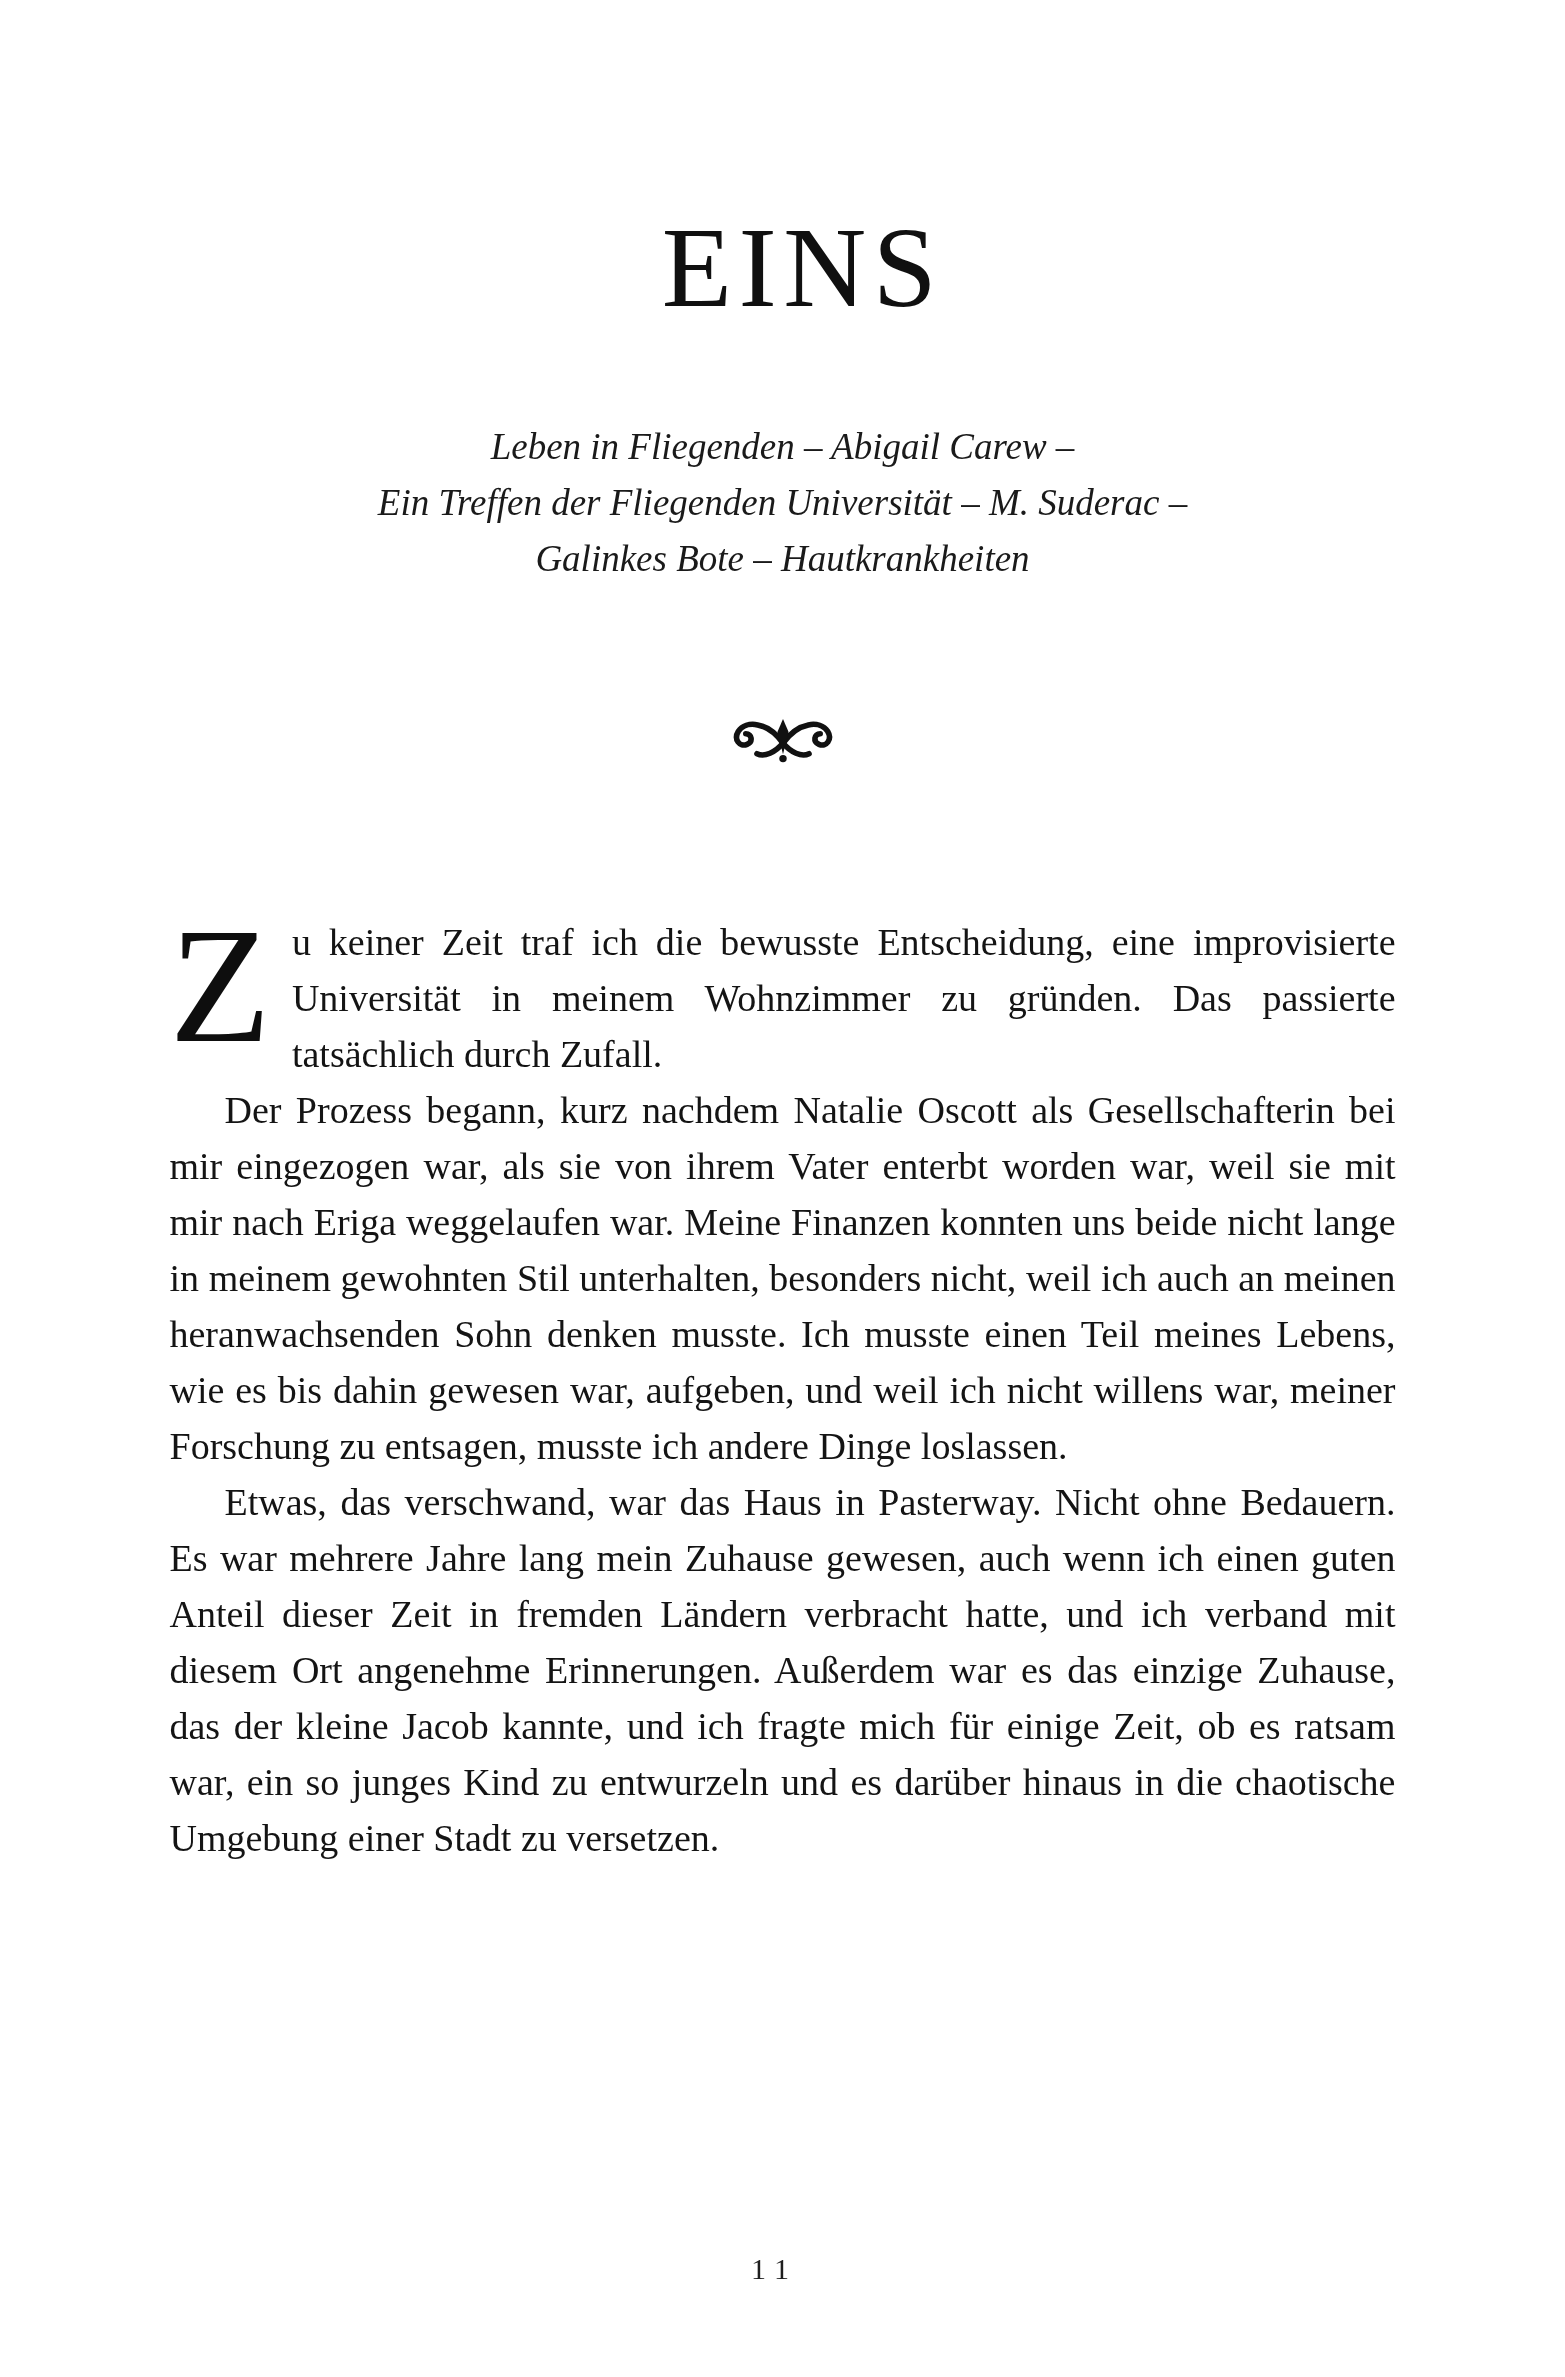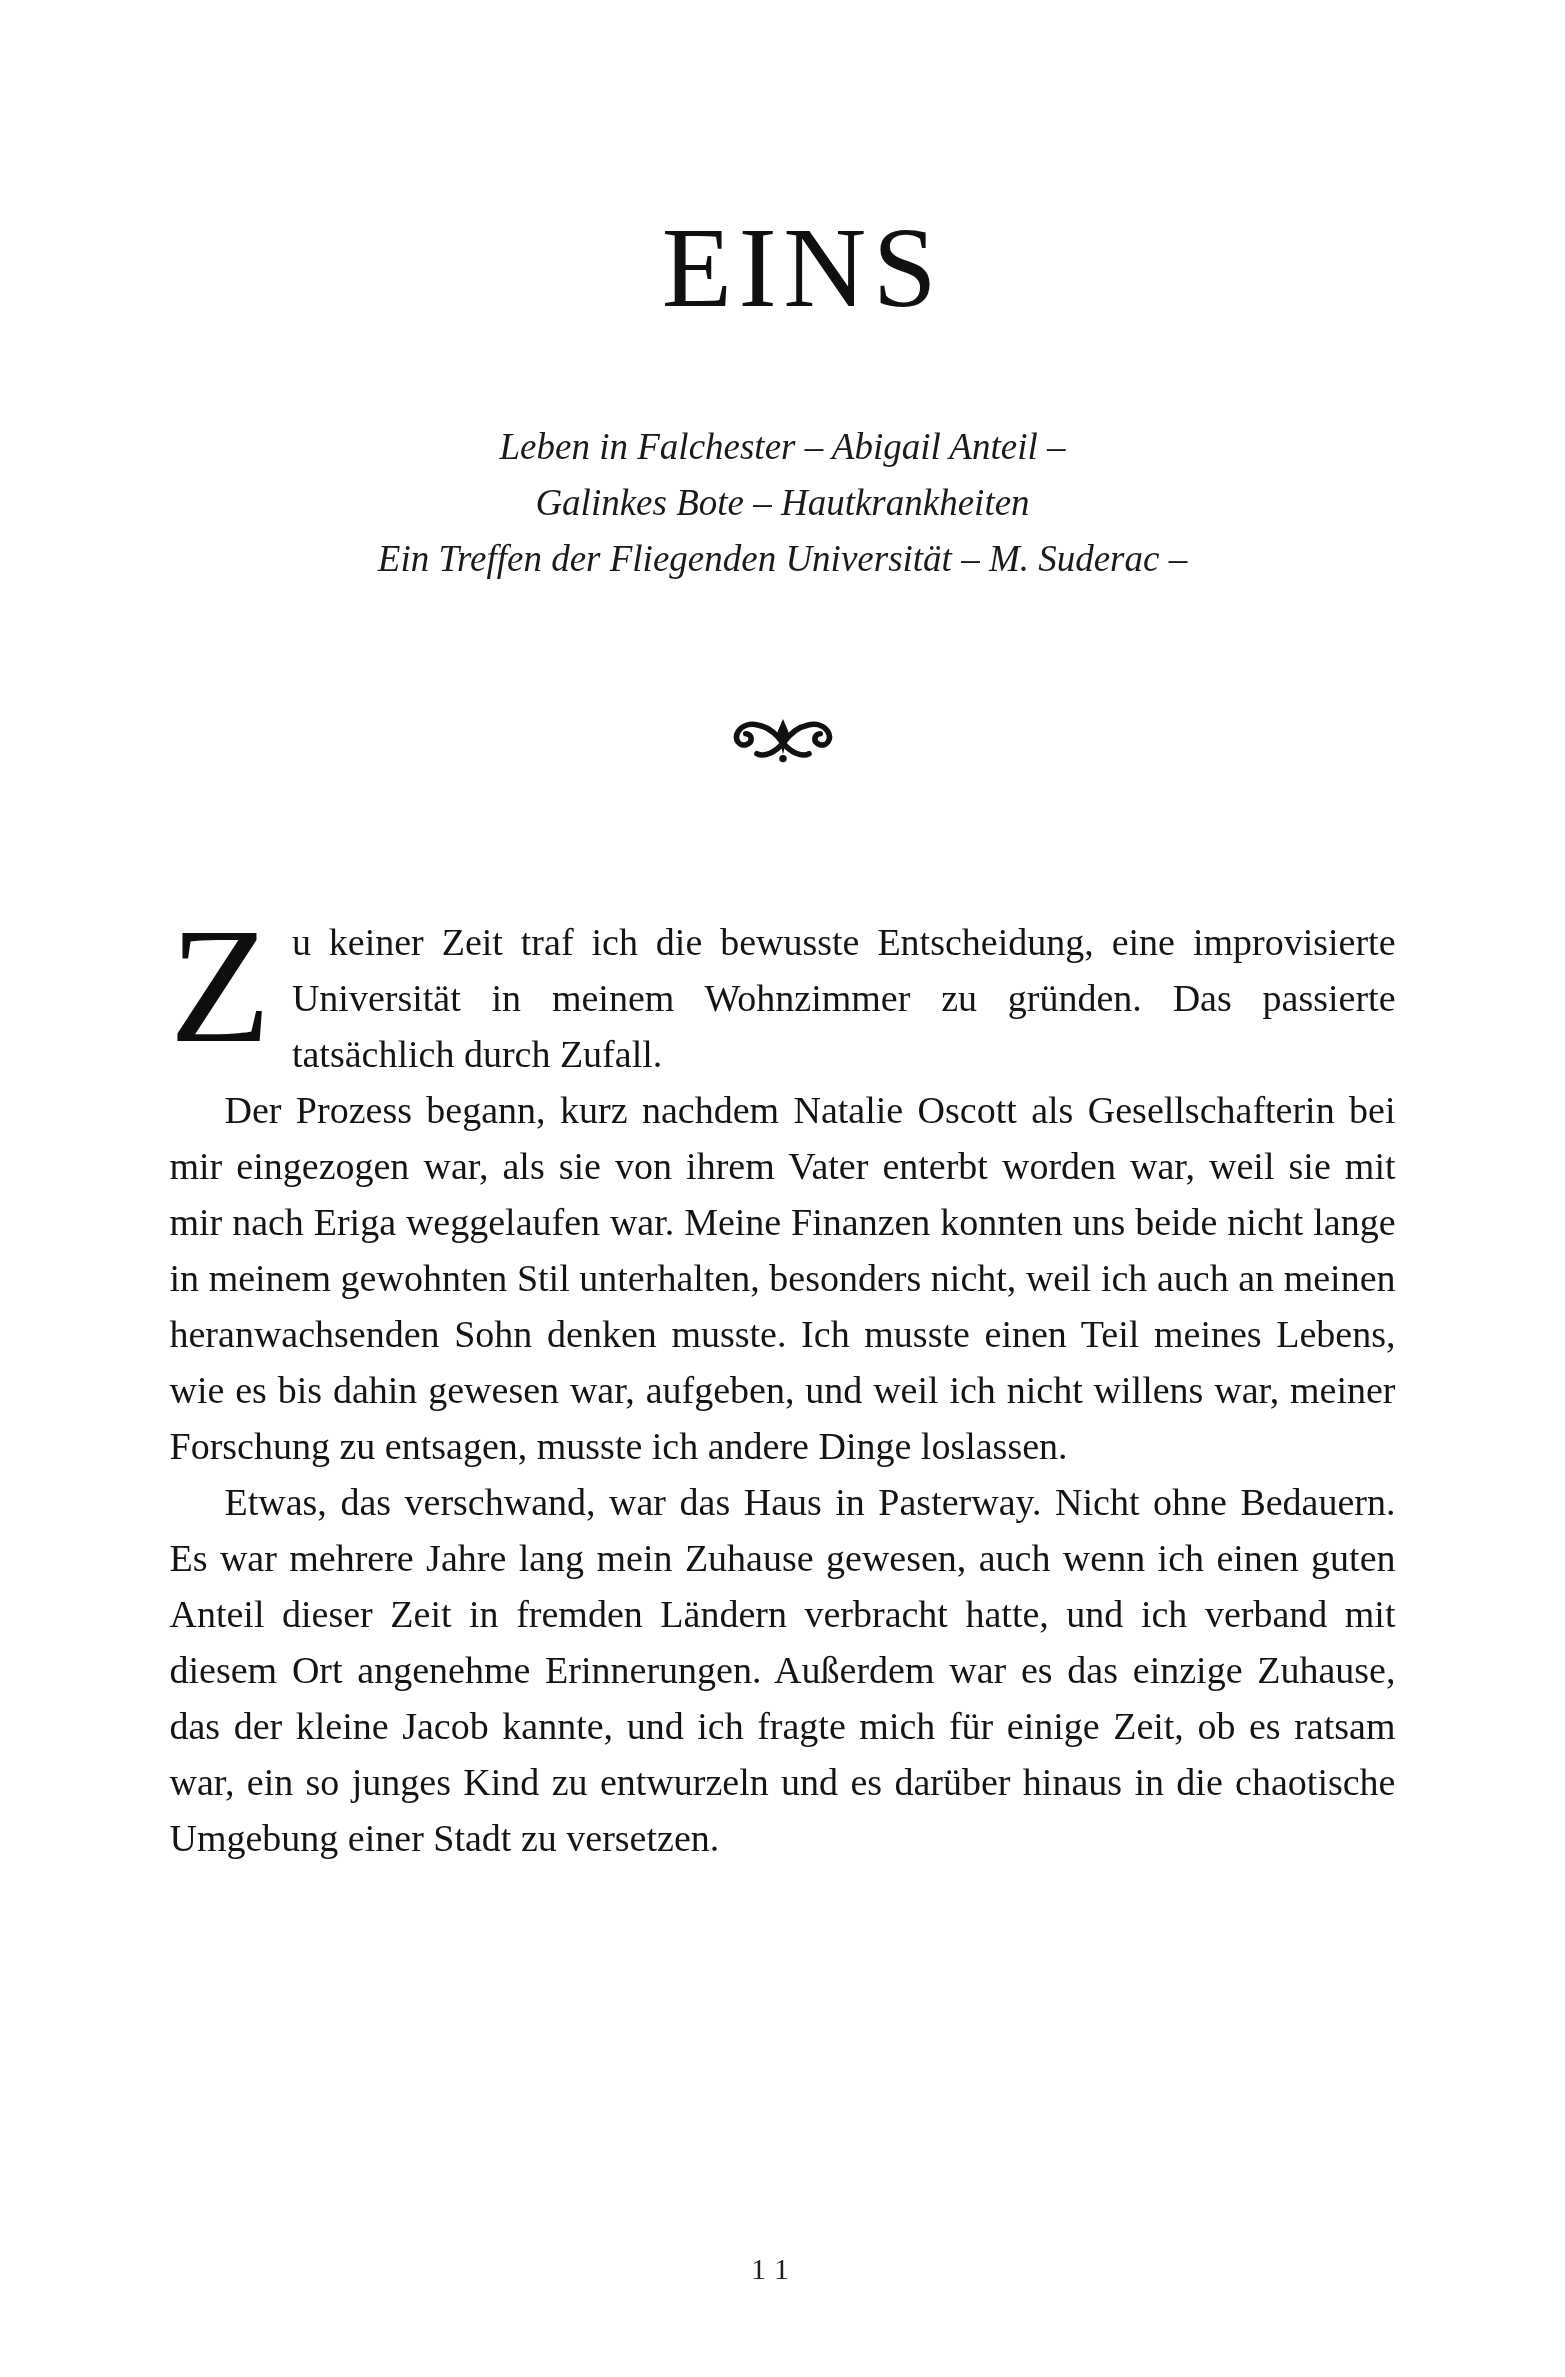--- a/index.html
+++ b/index.html
@@ -72,23 +72,23 @@
   }
 </style>
 </head>
 <body>
 
 <div class="page">
 
   <h1 class="chapter-title">EINS</h1>
 
   <div class="subtitle">
-    <div>Leben in Falchester – Abigail Anteil –</div>
+    <div>Leben in Fliegenden – Abigail Carew –</div>
+    <div>Ein Treffen der Fliegenden Universität – M. Suderac –</div>
     <div>Galinkes Bote – Hautkrankheiten</div>
-    <div>Ein Treffen der Fliegenden Universität – M. Suderac –</div>
   </div>
 
   <div class="ornament">
     <svg width="124" height="62" viewBox="0 0 200 100" aria-hidden="true">
       <g fill="none" stroke="#111111" stroke-width="9" stroke-linecap="round">
         <path d="M100 55 C 75 20, 40 18, 28 36 C 20 49, 30 62, 42 57 C 52 53, 50 40, 40 40"></path>
         <path d="M100 55 C 125 20, 160 18, 172 36 C 180 49, 170 62, 158 57 C 148 53, 150 40, 160 40"></path>
         <path d="M100 55 C 88 70, 70 78, 58 72"></path>
         <path d="M100 55 C 112 70, 130 78, 142 72"></path>
       </g>

